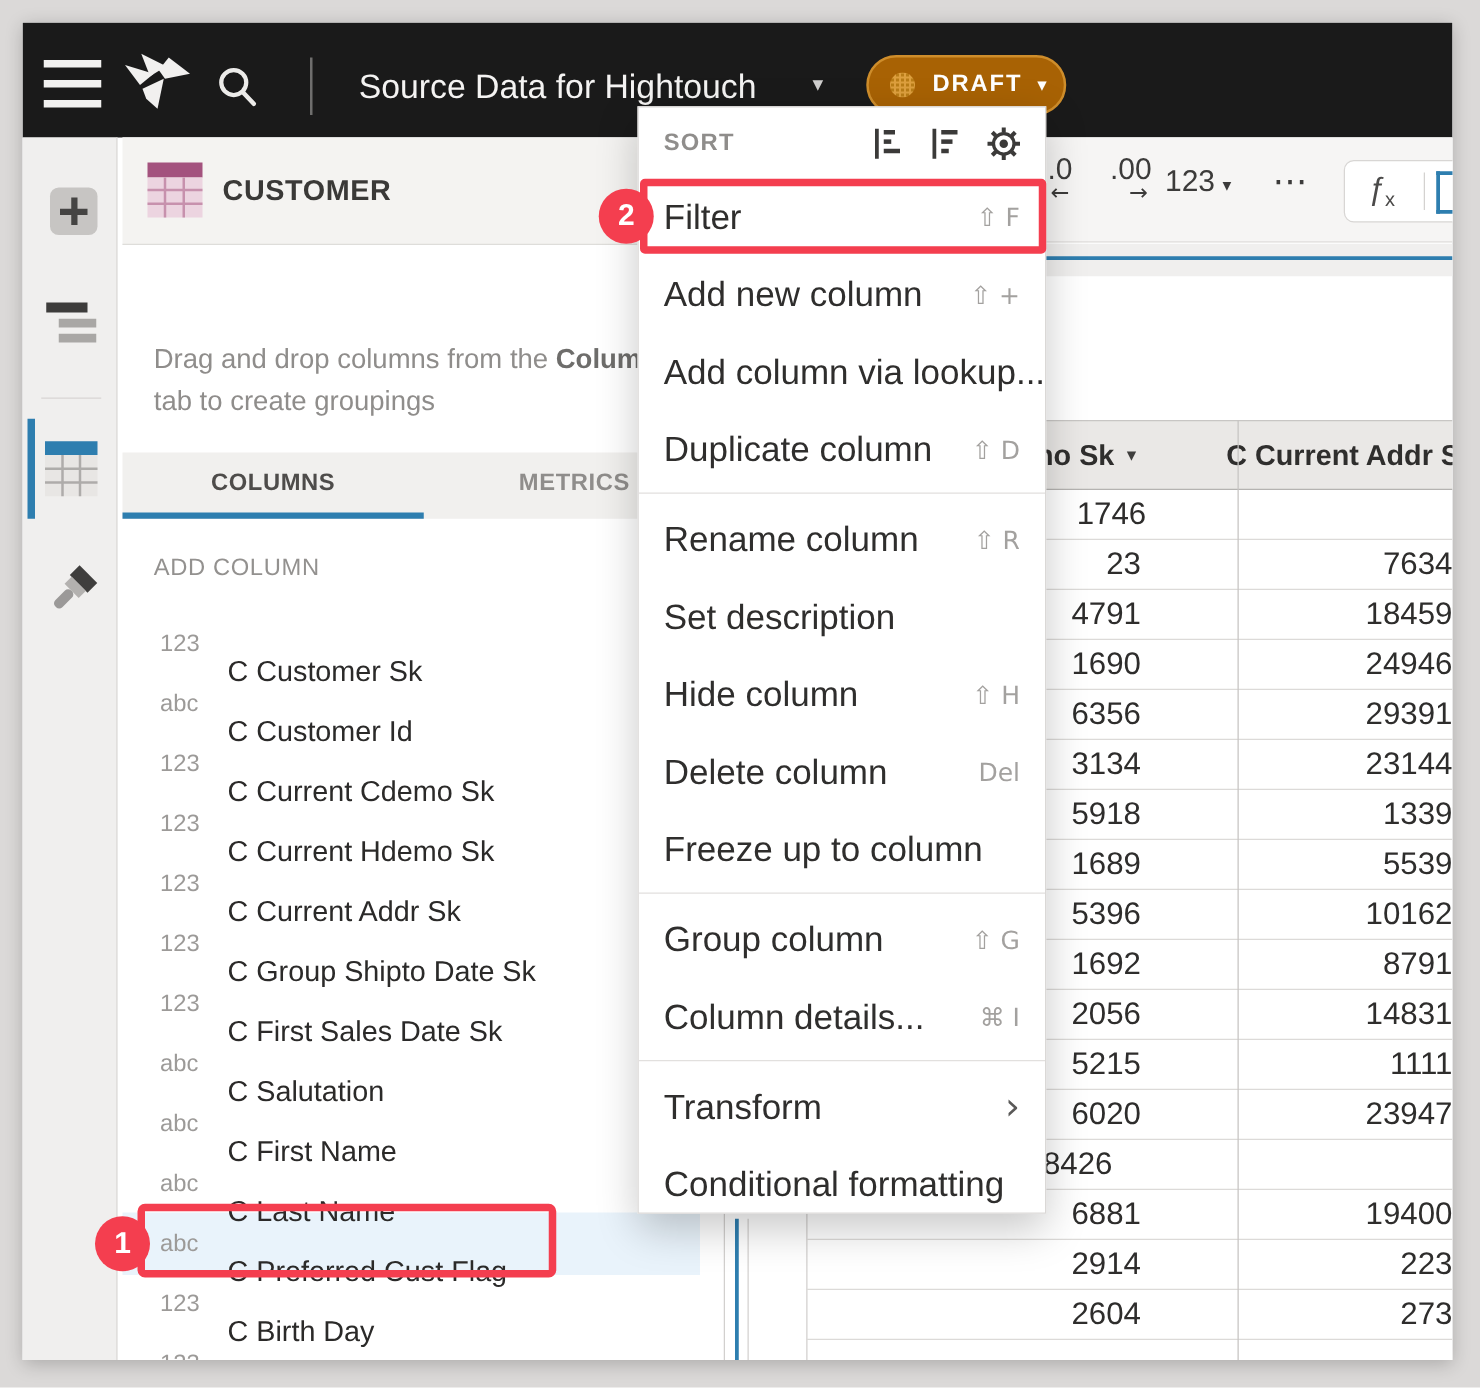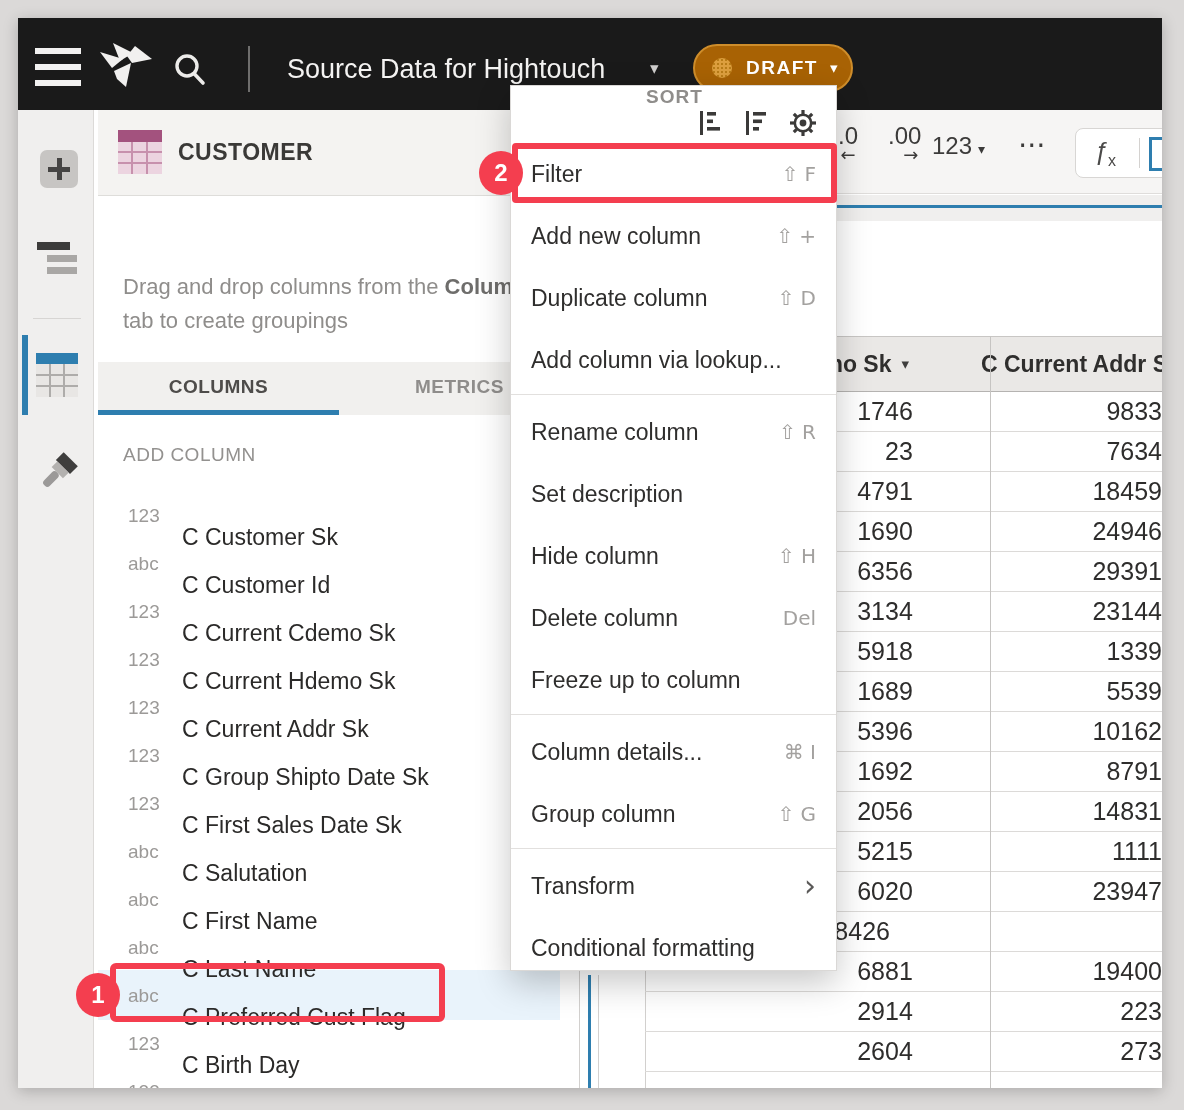--- a/index.html
+++ b/index.html
@@ -99,26 +99,26 @@
   .gr-c1 { width:280px; text-align:right; padding:5px 8px 0 0; }
   .gr-c2 { width:245px; text-align:right; padding:5px 0 0 0; }
   .col-sep { position:absolute; left:410px; top:226px; width:1px; height:752px; background:#c6c4c2; }
   .tbl-left-border { position:absolute; left:65px; top:226px; width:1px; height:752px; background:#d2d0ce; }
   .sel-vline { position:absolute; left:8px; top:865px; width:3px; height:113px; background:#2e7eaf; }
   .gutter-line { position:absolute; left:18px; top:865px; width:1px; height:113px; background:#d3d1d0; }
 
   
   .ctx-menu { position:absolute; left:492px; top:67px; width:327px; height:886px; background:#fff;
               border:1px solid #dad8d6; box-shadow:0 12px 32px rgba(0,0,0,.22); }
-  .menu-sort-row { height:57px; display:flex; align-items:center; padding:0 18px 0 20px;flex-direction:column; }
+  .menu-sort-row { height:57px; display:flex; align-items:center; padding:0 18px 0 20px; }
   .sort-label { font-size:19px; font-weight:bold; letter-spacing:1px; color:#8f8d8b; }
   .sort-icons { margin-left:auto; display:flex; gap:16px; }
   .sort-icons svg { cursor:pointer; }
   .m-item { height:62px; display:flex; align-items:center; padding:0 20px; cursor:pointer; }
-  .m-label { font-size:23px; color:#2f2e2d; white-space:nowrap; }
+  .m-label { font-size:28px; color:#2f2e2d; white-space:nowrap; }
   .m-short { margin-left:auto; font-size:20px; color:#a3a19f; font-family:"DejaVu Sans",sans-serif; white-space:nowrap; }
   .m-chevron { margin-left:auto; font-size:30px; color:#5a5958; line-height:20px; font-family:"DejaVu Sans",sans-serif; }
   .m-div { height:7px; border-top:1px solid #e2e0de; margin-top:3px; }
 
   
   .redbox { position:absolute; border:6px solid #f43e4f; border-radius:6px; z-index:40; }
   .redbox1 { left:92px; top:945px; width:335px; height:59px; }
   .redbox2 { left:494px; top:125px; width:325px; height:60px; border-radius:4px; }
   .badge { position:absolute; width:44px; height:44px; border-radius:50%; background:#f43e4f; color:#fff;
            font-size:24px; font-weight:bold; text-align:center; line-height:44px; z-index:41; }
@@ -314,21 +314,20 @@
             <span class="caret dj">▾</span>
         </div>
         <div class="gh-c2">
           <span>C Current Addr Sk</span>
         </div>
       </div>
       <div>
 
           <div class="grid-row">
             <div class="gr-c1">1746</div>
-            <div class="gr-c2">9833</div>
           </div>
 
           <div class="grid-row">
             <div class="gr-c1">23</div>
             <div class="gr-c2">7634</div>
           </div>
 
           <div class="grid-row">
             <div class="gr-c1">4791</div>
             <div class="gr-c2">18459</div>
@@ -454,30 +453,30 @@
 
         </div>
 
         <div class="m-item">
           <span class="m-label">Add new column</span>
           <span class="m-short">⇧ +</span>
 
         </div>
 
         <div class="m-item">
+          <span class="m-label">Add column via lookup...</span>
+
+        </div>
+
+        <div class="m-item">
           <span class="m-label">Duplicate column</span>
           <span class="m-short">⇧ D</span>
 
         </div>
 
-        <div class="m-item">
-          <span class="m-label">Add column via lookup...</span>
-
-        </div>
-
         <div class="m-div"></div>
         <div class="m-item">
           <span class="m-label">Rename column</span>
           <span class="m-short">⇧ R</span>
 
         </div>
 
         <div class="m-item">
           <span class="m-label">Set description</span>
 
@@ -495,28 +494,28 @@
 
         </div>
 
         <div class="m-item">
           <span class="m-label">Freeze up to column</span>
 
         </div>
 
         <div class="m-div"></div>
         <div class="m-item">
+          <span class="m-label">Group column</span>
+          <span class="m-short">⇧ G</span>
+
+        </div>
+
+        <div class="m-item">
           <span class="m-label">Column details...</span>
           <span class="m-short">⌘ I</span>
-
-        </div>
-
-        <div class="m-item">
-          <span class="m-label">Group column</span>
-          <span class="m-short">⇧ G</span>
 
         </div>
 
         <div class="m-div"></div>
         <div class="m-item">
           <span class="m-label">Transform</span>
 
           <span class="m-chevron">›</span>
         </div>
 

